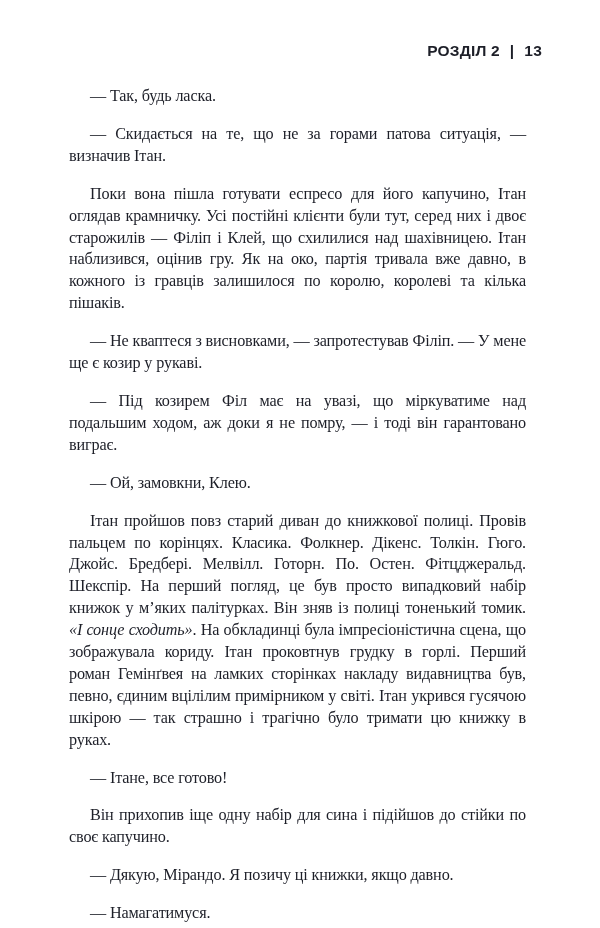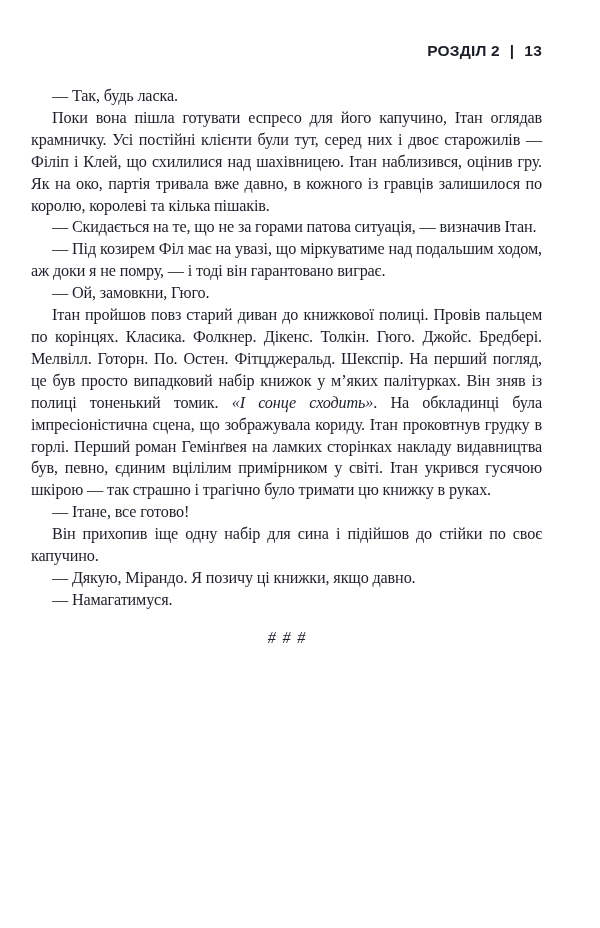--- a/index.html
+++ b/index.html
@@ -11,21 +11,21 @@
     width: 600px;
     height: 928px;
     overflow: hidden;
     font-family: "Liberation Serif", "DejaVu Serif", serif;
     color: #1d1f28;
   }
   .page {
     box-sizing: border-box;
     width: 600px;
     height: 824px;
-    padding: 42px 58px 0 31px;
+    padding: 42px 58px 0 53px;
     background: #ffffff;
   }
   .running-head {
     text-align: right;
     font-family: "Liberation Sans", sans-serif;
     font-weight: 700;
     font-size: 15.5px;
     line-height: 17px;
     letter-spacing: 0.2px;
     color: #1d1f28;
@@ -37,21 +37,21 @@
     font-weight: 700;
   }
   .body-text {
     margin-top: 27px;
     font-size: 16.2px;
     line-height: 21.9px;
     letter-spacing: -0.15px;
     text-align: justify;
   }
   .body-text p {
-    margin: 0;
+    margin: 16px;
     padding: 0;
     text-indent: 21px;
   }
   .book-title {
   }
   .scene-break {
     margin-top: 16px;
     text-align: center;
     text-indent: 0;
     font-style: italic;
@@ -62,24 +62,25 @@
 <body>
 
 <div class="page">
 
   <header class="running-head">
     <span>РОЗДІЛ 2</span><span class="divider">|</span><span>13</span>
   </header>
 
   <main class="body-text">
     <p>— Так, будь ласка.</p>
+    <p>— Скидається на те, що не за горами патова ситуація, — визначив Ітан.</p>
     <p>Поки вона пішла готувати еспресо для його капучино, Ітан оглядав крамничку. Усі постійні клієнти були тут, серед них і двоє старожилів — Філіп і Клей, що схилилися над шахівницею. Ітан наблизився, оцінив гру. Як на око, партія тривала вже давно, в кожного із гравців залишилося по королю, королеві та кілька пішаків.</p>
-    <p>— Скидається на те, що не за горами патова ситуація, — визначив Ітан.</p>
+    <p>— Не кваптеся з висновками, — запротестував Філіп. — У мене ще є козир у рукаві.</p>
     <p>— Під козирем Філ має на увазі, що міркуватиме над подальшим ходом, аж доки я не помру, — і тоді він гарантовано виграє.</p>
-    <p>— Ой, замовкни, Гюго.</p>
+    <p>— Ой, замовкни, Клею.</p>
     <p><span>Ітан пройшов повз старий диван до книжкової полиці. Провів пальцем по корінцях. Класика. Фолкнер. Дікенс. Толкін. Гюго. Джойс. Бредбері. Мелвілл. Готорн. По. Остен. Фітцджеральд. Шекспір. На перший погляд, це був просто випадковий набір книжок у м’яких палітурках. Він зняв із полиці тоненький томик. </span><em class="book-title">«І сонце сходить»</em><span>. На обкладинці була імпресіоністична сцена, що зображувала кориду. Ітан проковтнув грудку в горлі. Перший роман Гемінґвея на ламких сторінках накладу видавництва був, певно, єдиним вцілілим примірником у світі. Ітан укрився гусячою шкірою — так страшно і трагічно було тримати цю книжку в руках.</span></p>
     <p>— Ітане, все готово!</p>
     <p>Він прихопив іще одну набір для сина і підійшов до стійки по своє капучино.</p>
     <p>— Дякую, Мірандо. Я позичу ці книжки, якщо давно.</p>
     <p>— Намагатимуся.</p>
     <div class="scene-break"># # #</div>
   </main>
 
 </div>
 

